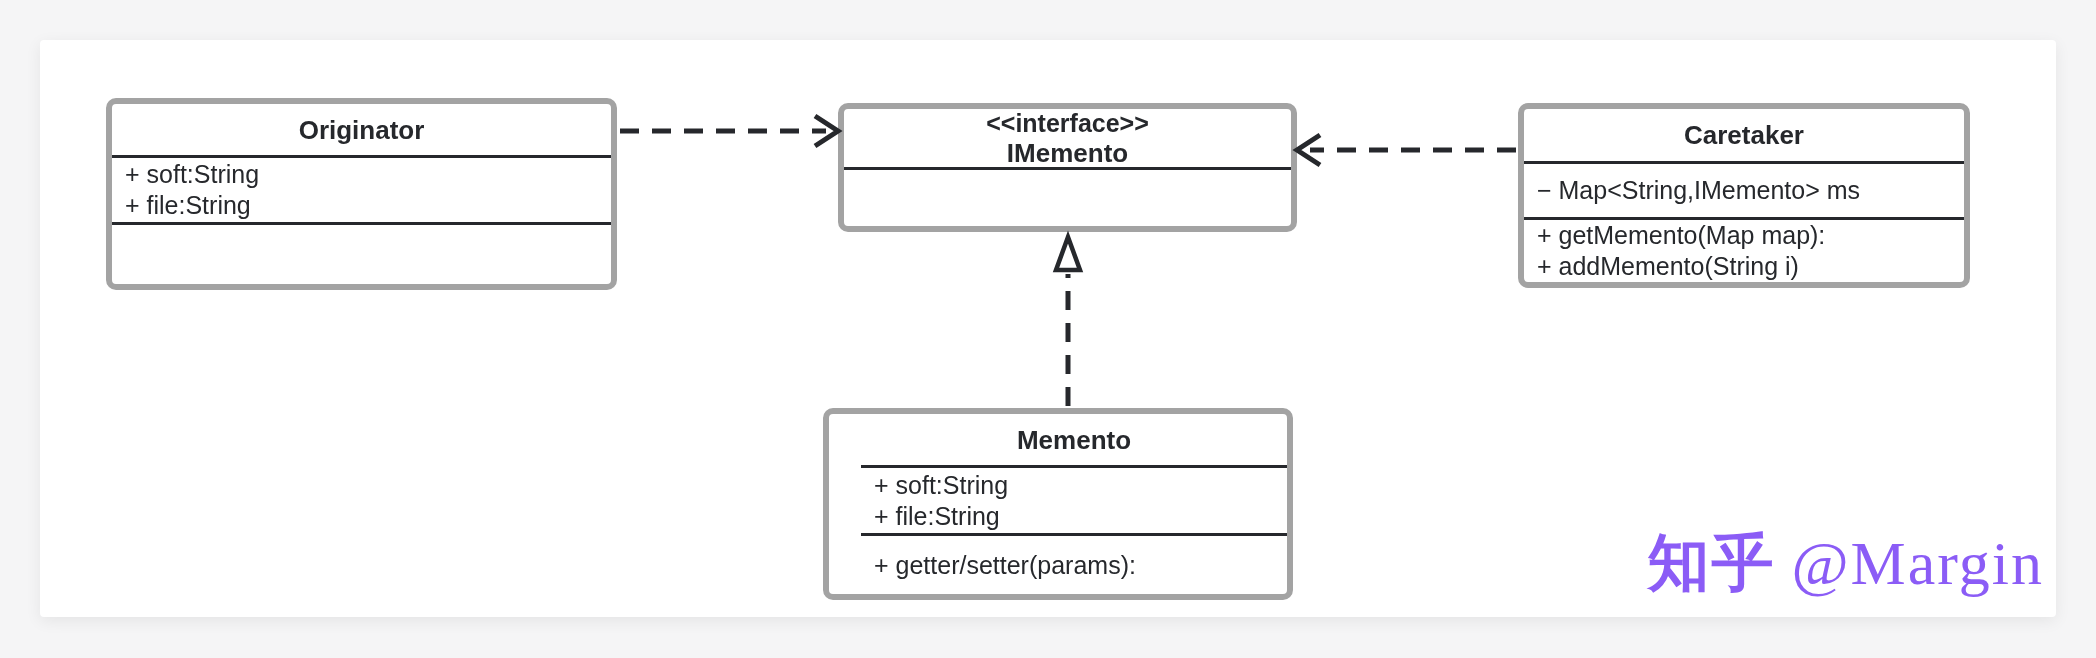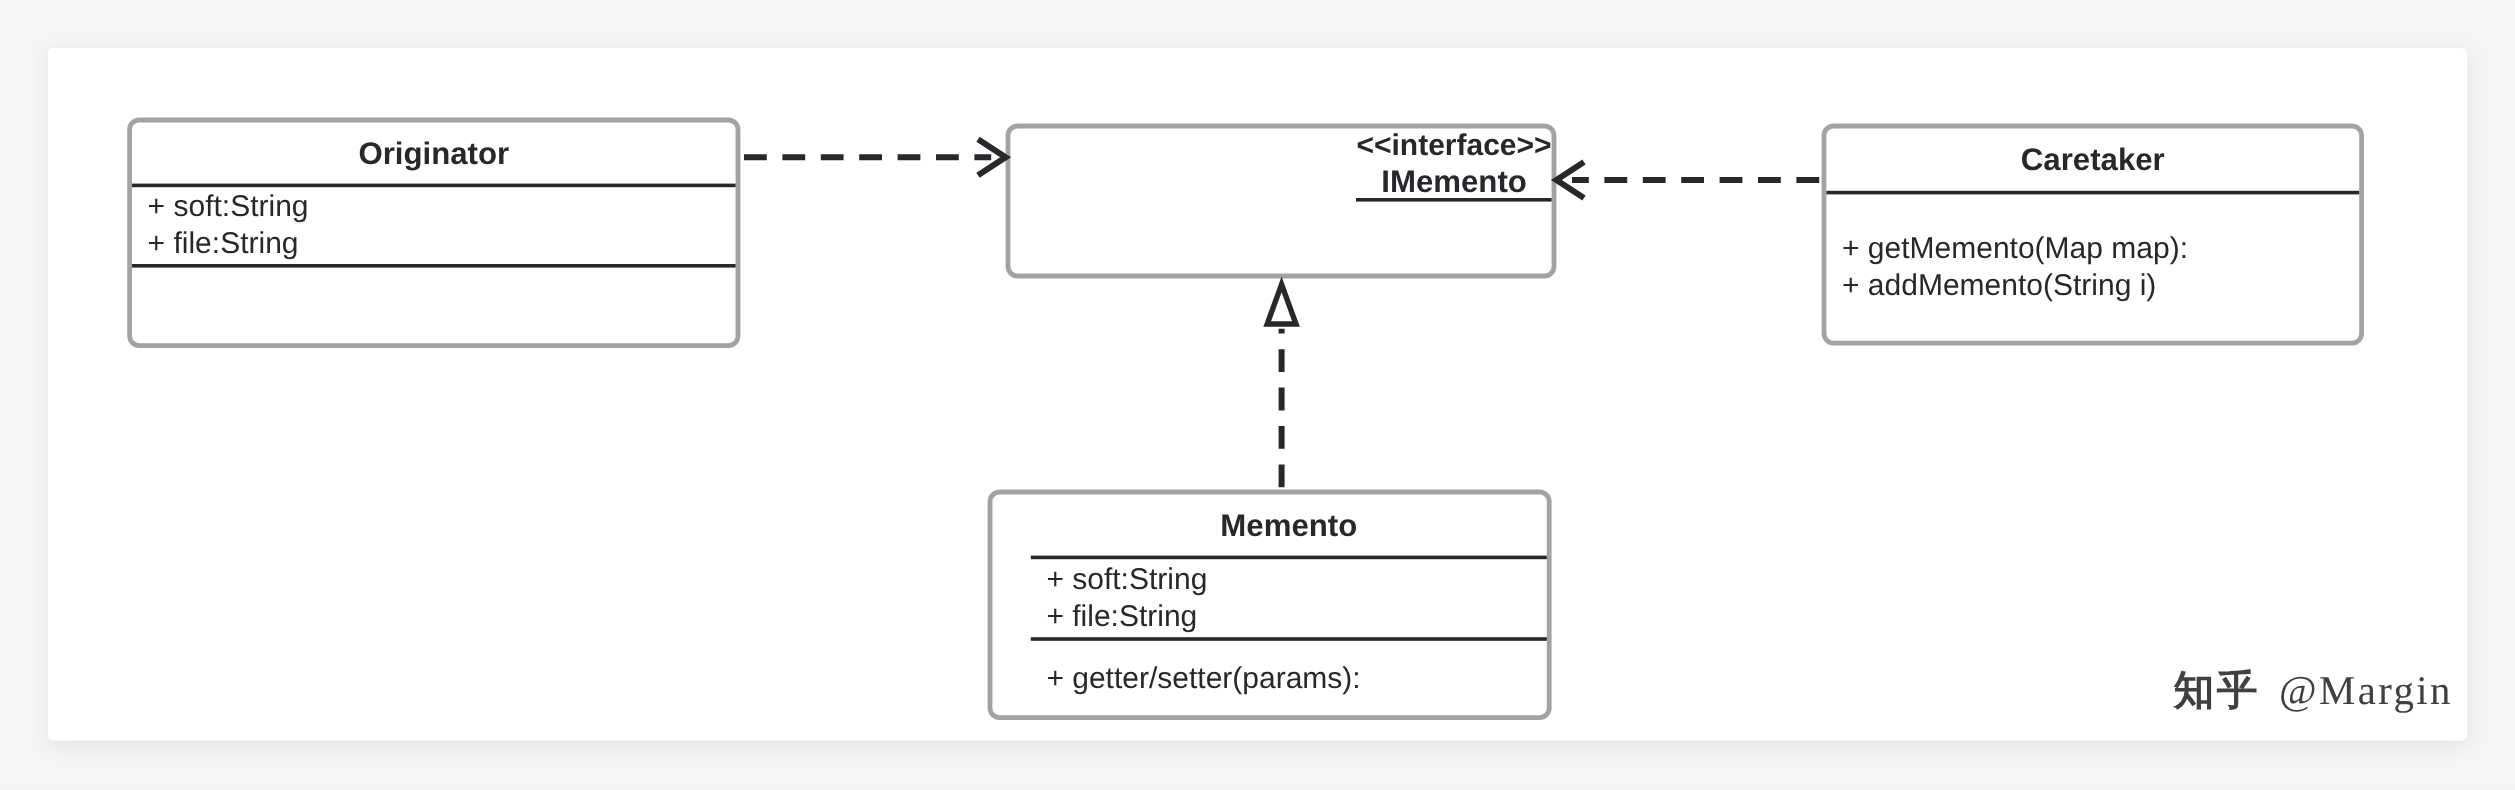--- a/index.html
+++ b/index.html
@@ -9,39 +9,39 @@
     background:#f5f5f6; overflow:hidden;
     font-family:"Liberation Sans", sans-serif; color:#26282c;
   }
   .card {
     position:absolute; left:40px; top:40px; width:2016px; height:577px;
     background:#ffffff; border-radius:4px;
     box-shadow:0 4px 16px rgba(0,0,0,0.07);
   }
   .uml-class {
     position:absolute; background:#ffffff;
-    border:4px solid #a3a3a3; border-radius:10px;
+    border:6px solid #a3a3a3; border-radius:10px;
     display:flex; flex-direction:column;
   }
   .uml-header {
     display:flex; flex-direction:column; align-items:center; justify-content:center;
     font-weight:bold; font-size:26px; line-height:30px;
     border-bottom:3px solid #26282c; flex:0 0 auto;
   }
   .uml-section {
     display:flex; flex-direction:column; justify-content:center;
     padding:0 13px; font-size:25px; line-height:31px; flex:0 0 auto;
   }
   .uml-section.divided { border-bottom:3px solid #26282c; }
   .uml-section.last { flex:1 1 auto; }
   .uml-row { white-space:nowrap; }
   .arrow-layer { position:absolute; left:0; top:0; pointer-events:none; }
   .watermark {
     position:absolute; right:52px; bottom:64px;
-    color:#404040; font-size:34px; line-height:1; letter-spacing:2px;
+    color:#8b5cf6; font-size:62px; line-height:1; letter-spacing:2px;
     white-space:nowrap;
   }
   .watermark .brand { font-weight:bold; font-family:"Liberation Sans", sans-serif; }
   .watermark .author { font-family:"Liberation Serif", serif; margin-left:16px; font-weight:normal; }
 </style>
 </head>
 <body>
 
 <div class="canvas">
   <div class="card"></div>
@@ -49,31 +49,34 @@
   <div class="uml-class" style="left:106px; top:98px; width:511px; height:192px;">
     <div class="uml-header" style="height:54px;">
       <div>Originator</div>
     </div>
     <div class="uml-section divided" style="height:67px;">
       <div class="uml-row">+ soft:String</div>
       <div class="uml-row">+ file:String</div>
     </div>
   </div>
 
-  <div class="uml-class" style="left:838px; top:103px; width:459px; height:129px;align-items:flex-end;">
+  <div class="uml-class" style="left:838px; top:103px; width:459px; height:129px;">
     <div class="uml-header" style="height:61px;">
       <div style="font-size:25px;">&lt;&lt;interface&gt;&gt;</div>
       <div>IMemento</div>
     </div>
     <div class="uml-section last"></div>
   </div>
 
   <div class="uml-class" style="left:1518px; top:103px; width:452px; height:185px;">
     <div class="uml-header" style="height:55px;">
       <div>Caretaker</div>
+    </div>
+    <div class="uml-section divided" style="height:56px;">
+      <div class="uml-row">− Map&lt;String,IMemento&gt; ms</div>
     </div>
     <div class="uml-section last">
       <div class="uml-row">+ getMemento(Map map):</div>
       <div class="uml-row">+ addMemento(String i)</div>
     </div>
   </div>
 
   <div class="uml-class" style="left:823px; top:408px; width:470px; height:192px;padding-left:32px;">
     <div class="uml-header" style="height:54px;">
       <div>Memento</div>

